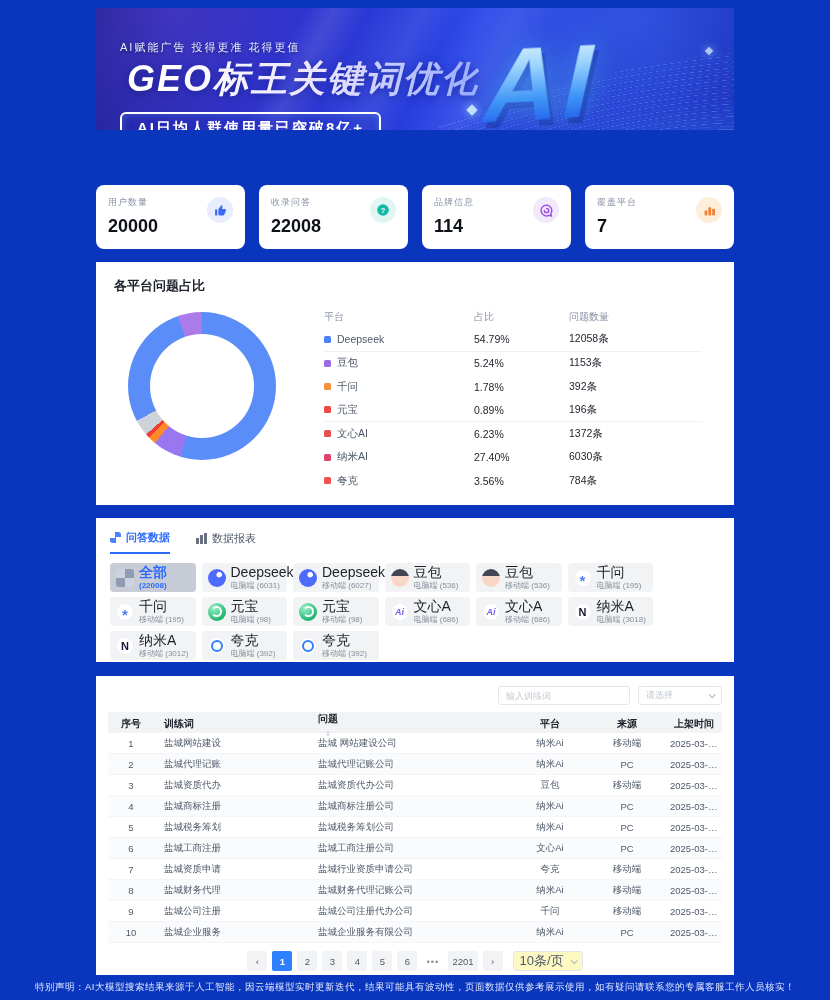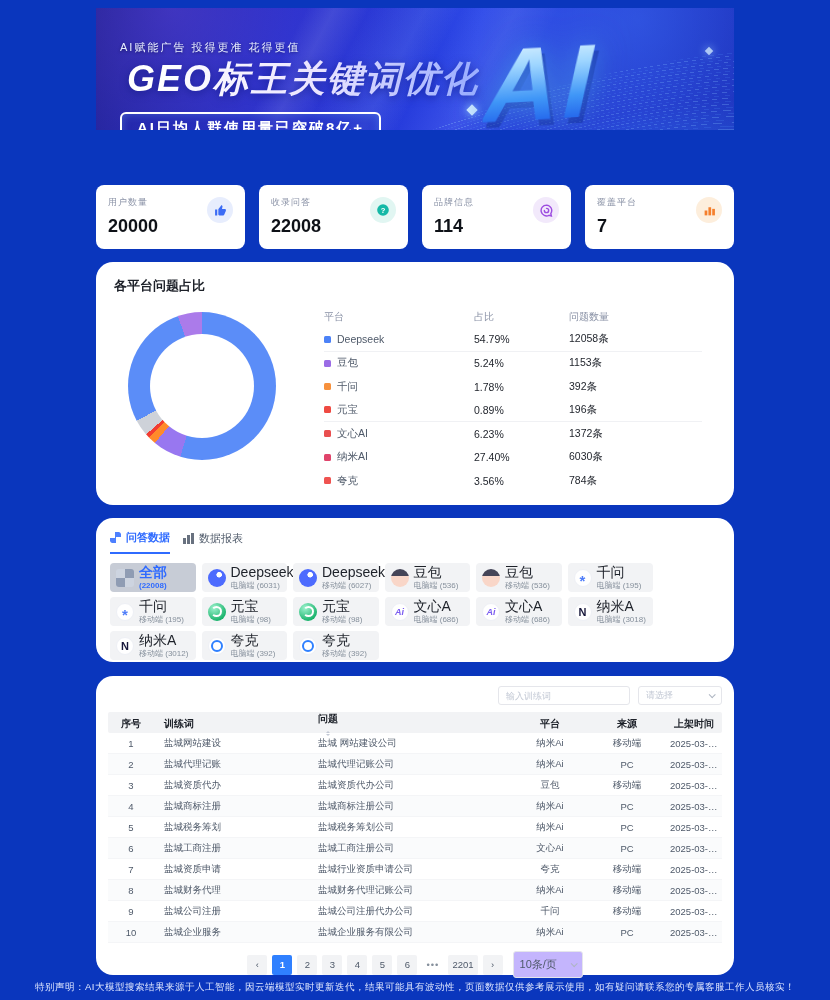--- a/index.html
+++ b/index.html
@@ -45,38 +45,38 @@
   .stats { top:185px; display:flex; gap:14px; position:absolute; }
   .scard { flex:1; background:#fff; border-radius:8px; height:64px; padding:11px 12px; position:relative; }
   .slabel { font-size:9px; color:#8b93a7; letter-spacing:1px; }
   .svalue { font-size:18px; font-weight:800; color:#0e1117; margin-top:7px; }
   .sicon { position:absolute; right:12px; top:12px; width:26px; height:26px; border-radius:50%;
     display:flex; align-items:center; justify-content:center; }
   .si-blue { background:#e7edfd; } .si-teal { background:#e1f6f2; }
   .si-purple { background:#f2e9fb; } .si-orange { background:#fdeedc; }
 
   
-  .card { position:absolute; background:#fff; border-radius:17px; }
+  .card { position:absolute; background:#fff; border-radius:0; }
   .sec-title { font-size:13px; font-weight:800; color:#1d2129; }
 
   
   .pie-card { top:262px; height:243px; padding:15px 18px; }
   .donut { position:absolute; left:32px; top:50px; width:148px; height:148px; border-radius:50%; }
   .donut .hole { position:absolute; inset:22px; background:#fff; border-radius:50%; }
   .ltable { position:absolute; left:228px; top:44px; width:378px; }
   .lrow { display:grid; grid-template-columns:150px 95px 1fr; align-items:center; height:23.5px; font-size:10.5px; }
   .lhead { color:#8a92a6; font-size:10px; height:22px; }
   .lname { display:flex; align-items:center; gap:6px; color:#4e5969; }
   .lsq { width:7px; height:7px; border-radius:1.5px; flex:none; }
   .lval { color:#1d2129; }
   .lrow.div { border-bottom:1px solid #f0f1f4; }
 
   
   .tabs-card { top:518px; height:144px; padding:12px 14px; }
-  .tabs { display:flex; gap:13px; align-items:center; }
+  .tabs { display:flex; gap:26px; align-items:center; }
   .tab { font-size:11px; color:#4e5969; display:flex; align-items:center; gap:5px; padding-bottom:7px; cursor:pointer; }
   .tab.active { color:#2f6bff; font-weight:800; border-bottom:2px solid #2f6bff; }
   .tab-ico { width:11px; height:11px; border-radius:2px; background:currentColor; opacity:.85;
     -webkit-mask:conic-gradient(#000 0 25%,transparent 0 50%,#000 0 75%,transparent 0); mask:conic-gradient(#000 0 25%,transparent 0 50%,#000 0 75%,transparent 0); }
   .tab-ico2 { width:11px; height:11px; background:linear-gradient(currentColor 0 0) 0 100%/3px 6px no-repeat,
     linear-gradient(currentColor 0 0) 4px 100%/3px 9px no-repeat, linear-gradient(currentColor 0 0) 8px 100%/3px 11px no-repeat; opacity:.85;}
   .chips { margin-top:9px; display:flex; flex-wrap:wrap; gap:5px 6px; }
   .chip { width:85.5px; height:29px; background:#f2f3f5; border-radius:4px; display:flex; align-items:center; gap:5px; padding:0 6px; cursor:pointer; }
   .chip.selected { background:#c7ccd6; }
   .chip.selected .cname, .chip.selected .csub { color:#2f6bff; font-weight:800; }
@@ -117,22 +117,22 @@
   .qhead { display:inline-flex; align-items:center; gap:5px;flex-direction:column; }
   .sort { display:inline-flex; flex-direction:column; gap:1px; }
   .sort i { width:0; height:0; border:2.8px solid transparent; display:block; }
   .sort .up { border-bottom-color:#c2c8d4; border-top:none; }
   .sort .dn { border-top-color:#c2c8d4; border-bottom:none; }
   .pager { margin-top:8px; display:flex; justify-content:center; align-items:center; gap:5px; }
   .pbtn { min-width:20px; height:20px; padding:0 4px; border-radius:2px; background:#f2f3f5; color:#4e5969;
     font-size:9.5px; display:flex; align-items:center; justify-content:center; cursor:pointer; }
   .pbtn.active { background:#2f80ff; color:#fff; font-weight:700; }
   .pbtn.dots { background:transparent; color:#86909c; letter-spacing:1px; }
-  .psize { margin-left:5px; width:70px; height:27px; border:1px solid #e5e6eb; border-radius:3px; background:#c4b5fd;
-    font-size:11px; color:#4e5969; display:flex; align-items:center; justify-content:space-between; padding:0 6px; cursor:pointer; }
+  .psize { margin-left:5px; width:70px; height:20px; border:1px solid #e5e6eb; border-radius:3px; background:#fef9c3;
+    font-size:13px; color:#4e5969; display:flex; align-items:center; justify-content:space-between; padding:0 6px; cursor:pointer; }
 
   
   .footer { position:absolute; left:0; top:981px; width:830px; text-align:center;
     font-size:9.5px; color:#dfe7ff; letter-spacing:.5px; }
 </style>
 </head>
 <body>
 
 <div class="col banner">
   <div class="swirl"></div>

